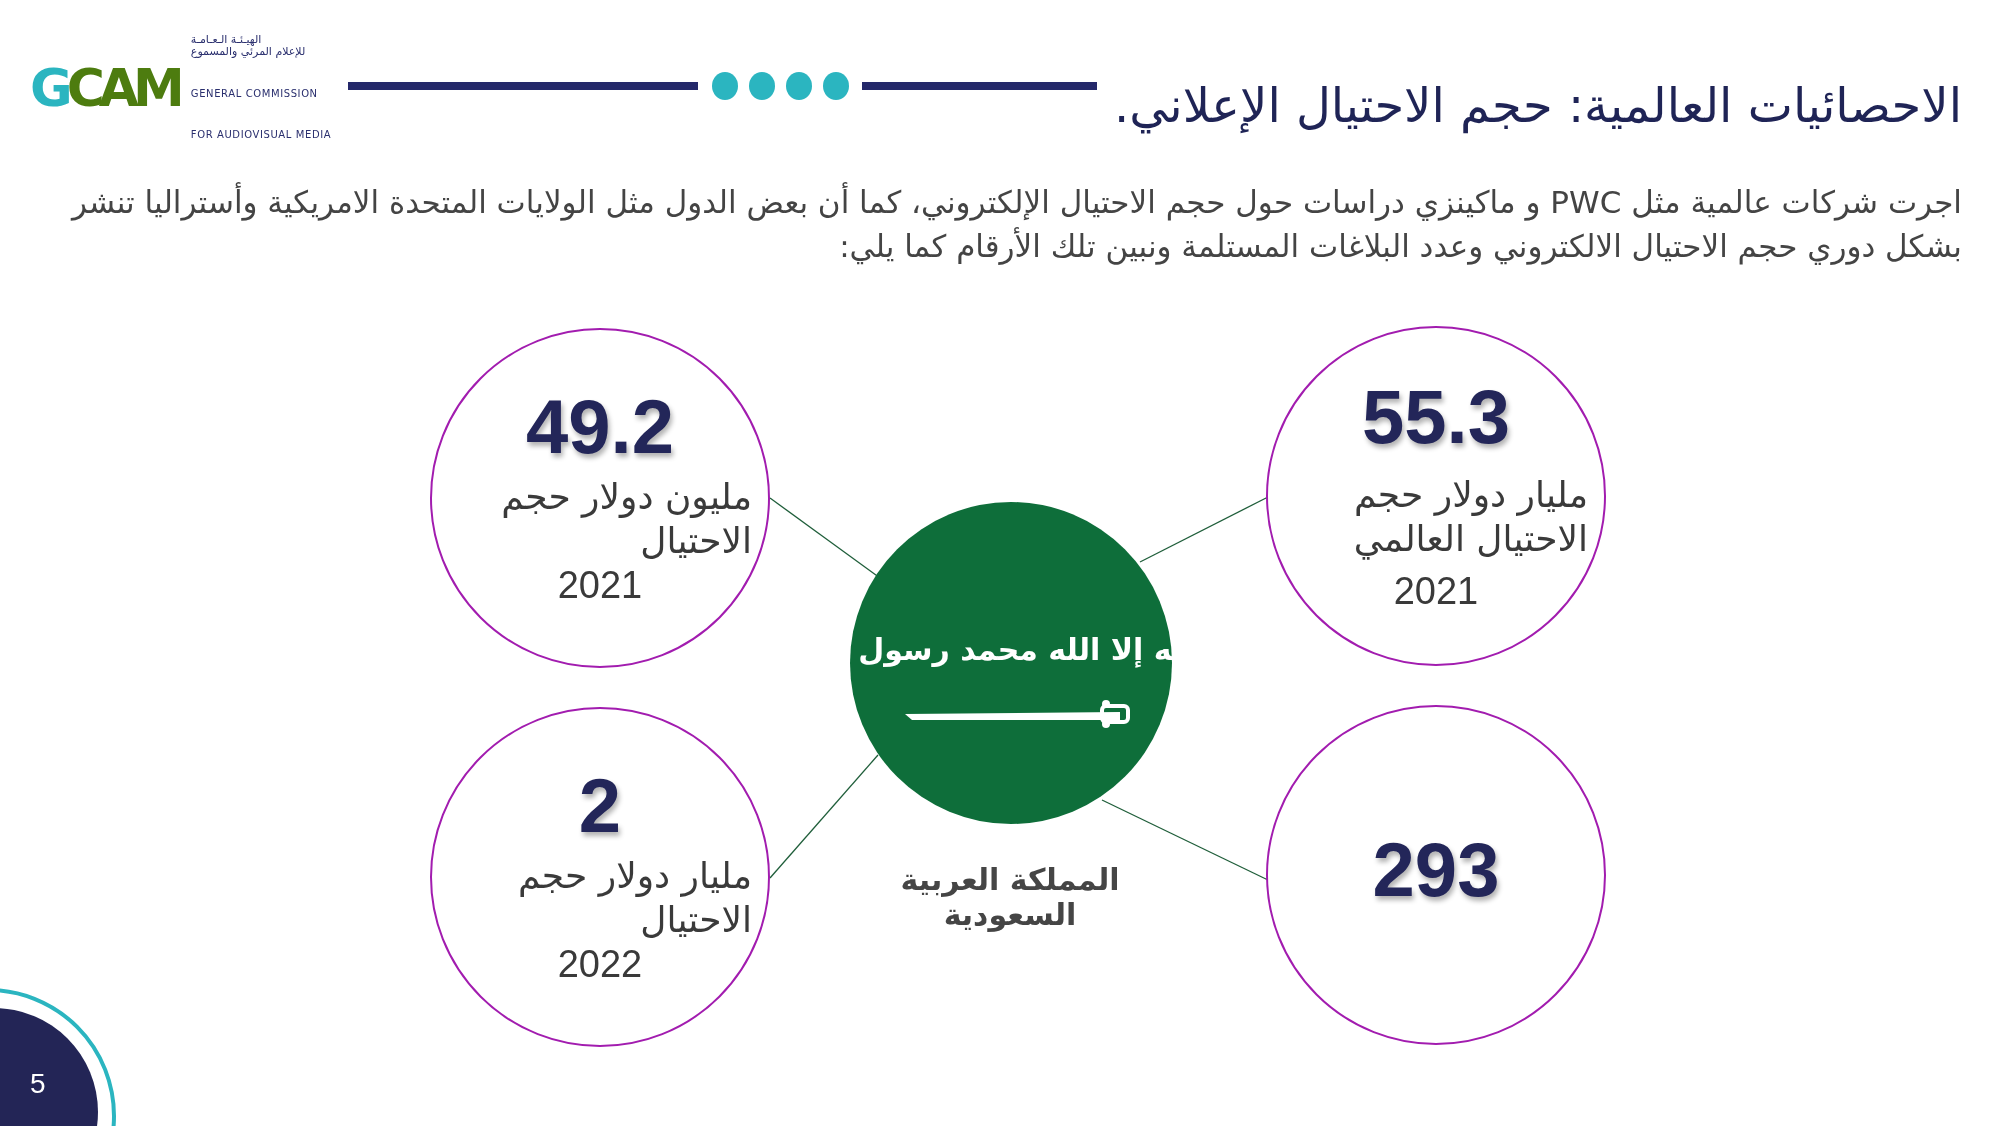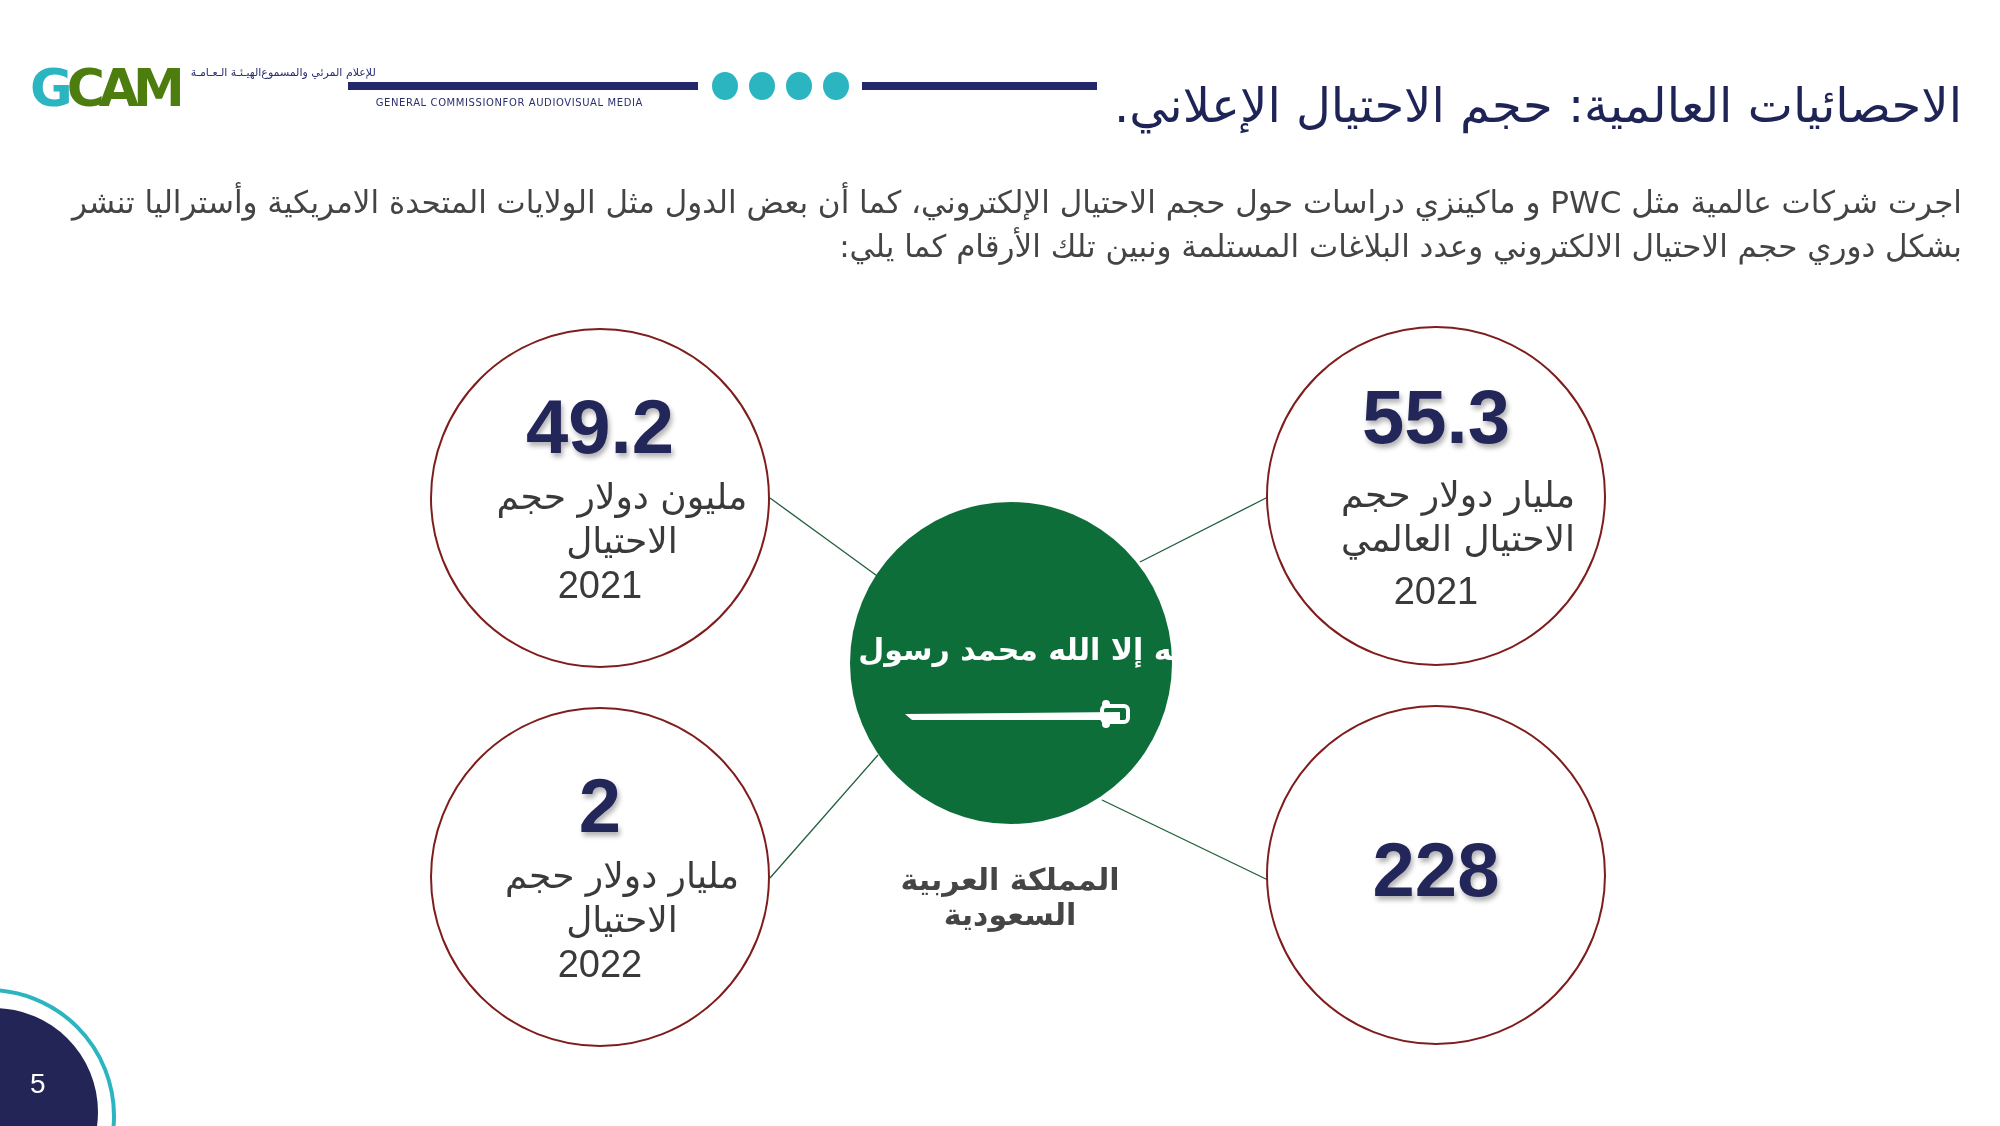--- a/index.html
+++ b/index.html
@@ -7,44 +7,44 @@
     width:2000px; height:1126px; position:relative; overflow:hidden;
     background:#ffffff; font-family:"DejaVu Sans", sans-serif;
   }
   .abs { position:absolute; }
 
   
   .logo { left:30px; top:60px; height:55px; display:flex; align-items:center; }
   .logo-mark { font-family:"DejaVu Sans", sans-serif; font-weight:bold; font-size:52px; letter-spacing:-6px; line-height:1; }
   .logo-mark .g1 { color:#2bb5c0; }
   .logo-mark .rest { color:#4d7c0f; }
-  .logo-text { margin-left:12px; display:flex; flex-direction:row; line-height:1.05; }
+  .logo-text { margin-left:12px; display:flex; flex-direction:column; line-height:1.05; }
   .logo-ar { font-size:11px; color:#2a2f6e; direction:rtl; text-align:left; }
   .logo-en { font-size:10px; color:#2a2f6e; letter-spacing:0.6px;margin-top:31px; }
 
   
   .hline { height:8px; background:#24286a; top:82px; }
   .dots { top:72px; left:712px; display:flex; gap:11px; }
   .dot { width:26px; height:28px; border-radius:50%; background:#2bb5c0; }
 
   .title {
     right:38px; top:49px; font-size:48px; color:#1f2456; direction:rtl;
     font-family:"DejaVu Sans", sans-serif; white-space:nowrap;margin-top:28px;
   }
 
   .paragraph {
     right:38px; top:180px; width:1890px; font-size:31px; color:#444444;
     direction:rtl; text-align:justify; text-align-last:right; line-height:44px;
   }
 
   
   .stat {
-    width:340px; height:340px; border:2px solid #7f1d1d; border-radius:50%;
+    width:340px; height:340px; border:2px solid #a21caf; border-radius:50%;
     box-sizing:border-box; display:flex; flex-direction:column; align-items:center; justify-content:center;
-    text-align:center; background:#fff;
+    background:#fff;
   }
   .stat-num {
     font-family:"Liberation Sans", sans-serif; font-size:76px; font-weight:bold; color:#232659;
     text-shadow:2px 4px 5px rgba(0,0,0,0.3); line-height:1; margin-bottom:10px;
   }
   .stat-label {
     font-size:36px; color:#3a3a3a; line-height:44px; direction:rtl; width:260px;margin-left:44px;
   }
   .stat-year {
     font-family:"Liberation Sans", sans-serif; font-size:38px; color:#3a3a3a; line-height:44px;
@@ -111,21 +111,21 @@
   <div class="stat-year">2021</div>
 </div>
 
 <div class="abs stat" style="left:430px; top:707px;">
   <div class="stat-num">2</div>
   <div class="stat-label">مليار دولار حجم الاحتيال</div>
   <div class="stat-year">2022</div>
 </div>
 
 <div class="abs stat" style="left:1266px; top:705px;">
-  <div class="stat-num">228</div>
+  <div class="stat-num">293</div>
 </div>
 
 <div class="abs flag">
   <svg width="322" height="322" viewBox="0 0 322 322">
     <text x="161" y="158" text-anchor="middle" fill="#ffffff" font-family="DejaVu Sans, sans-serif" font-size="30" font-weight="bold" direction="rtl">لا إله إلا الله محمد رسول الله</text>
     <path d="M55 212 L270 210 L270 218 L62 218 Z" fill="#ffffff"></path>
     <rect x="252" y="204" width="26" height="16" rx="4" fill="none" stroke="#ffffff" stroke-width="4"></rect>
     <circle cx="256" cy="202" r="4" fill="#ffffff"></circle>
     <circle cx="256" cy="222" r="4" fill="#ffffff"></circle>
   </svg>

